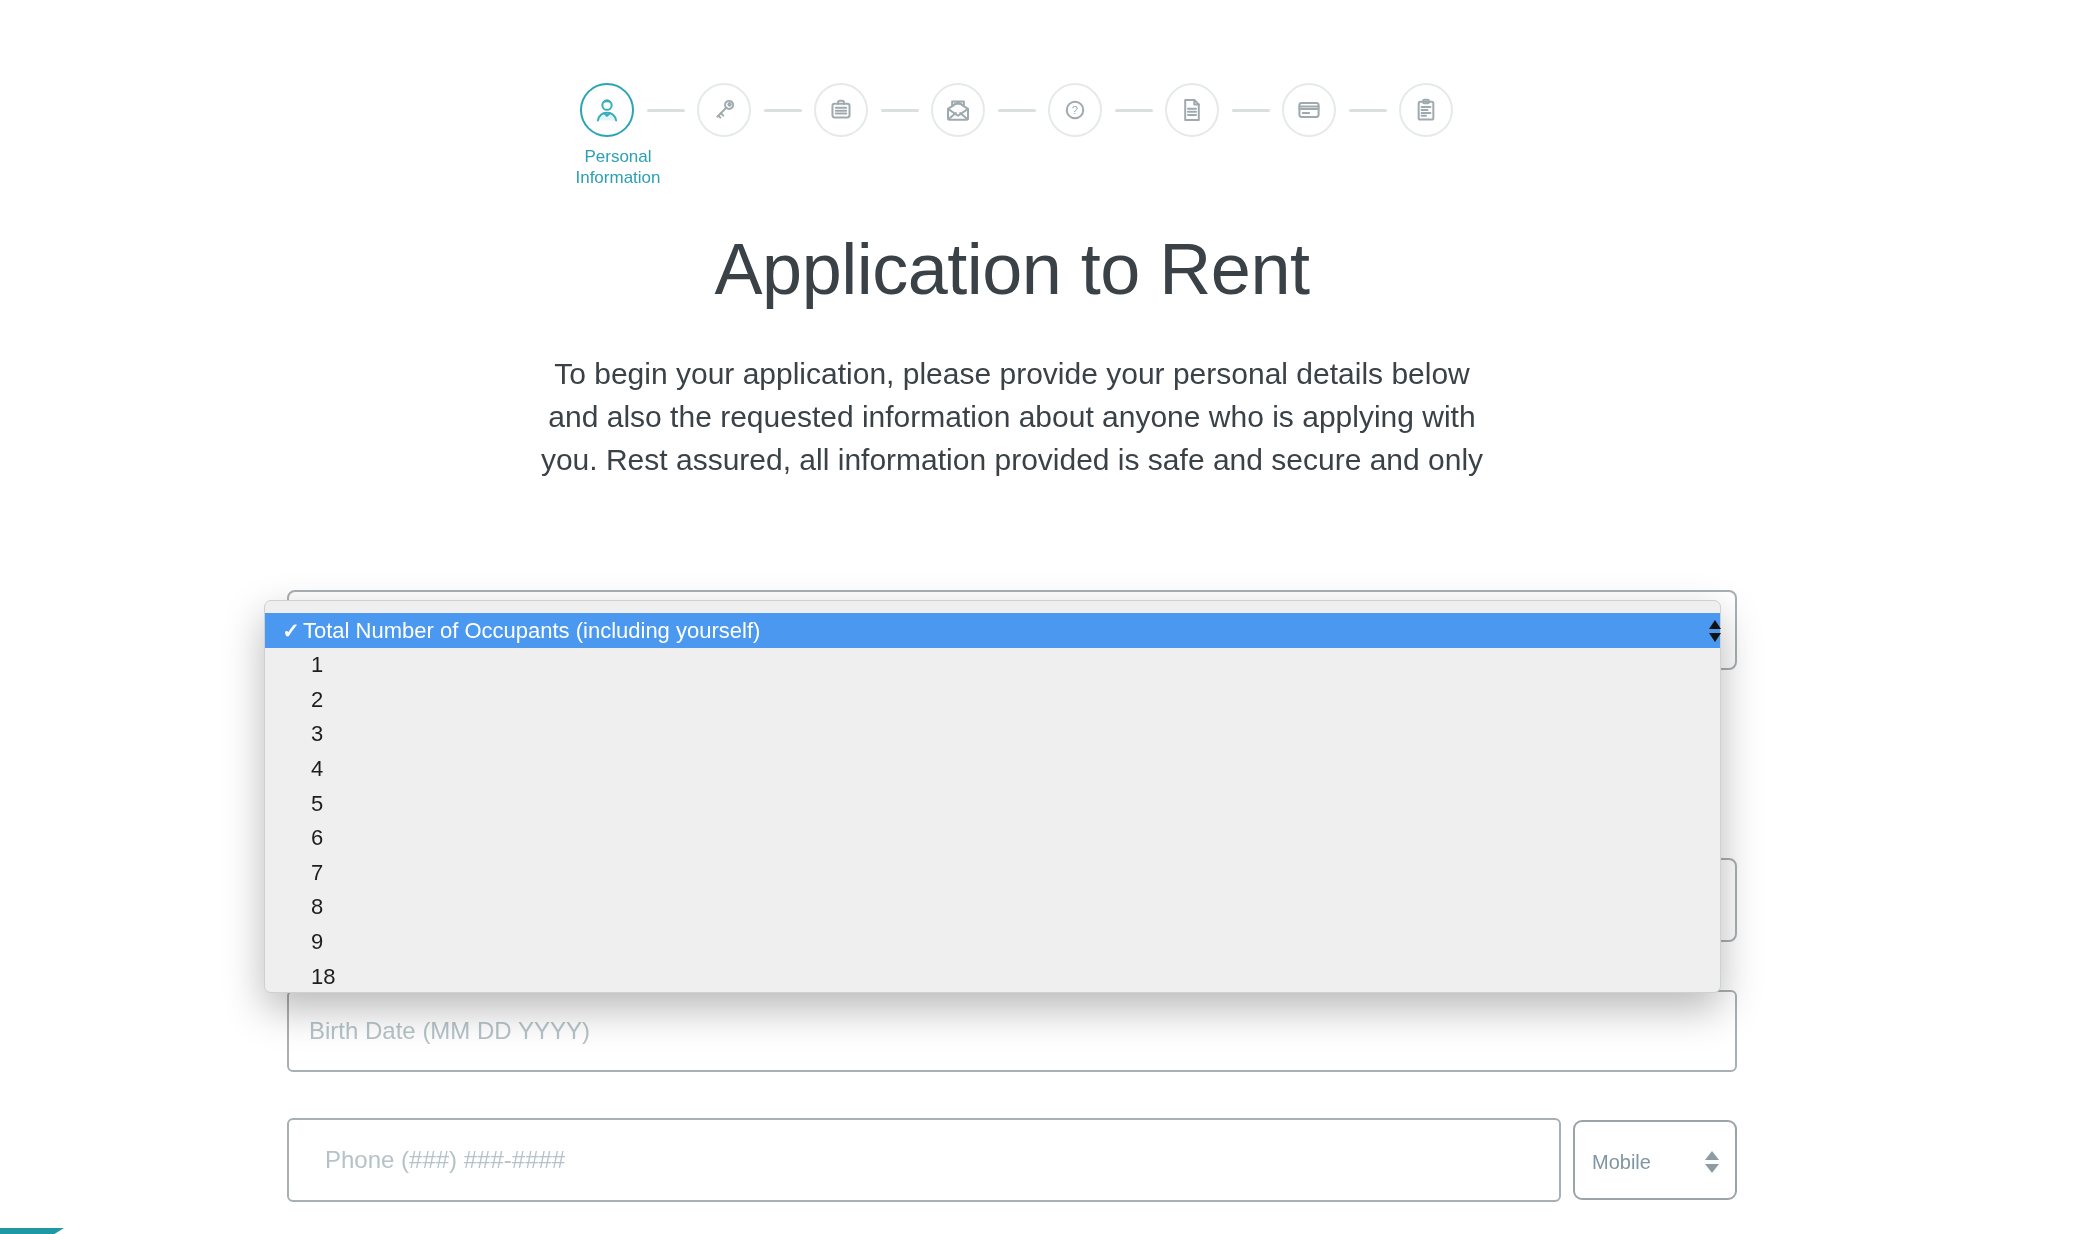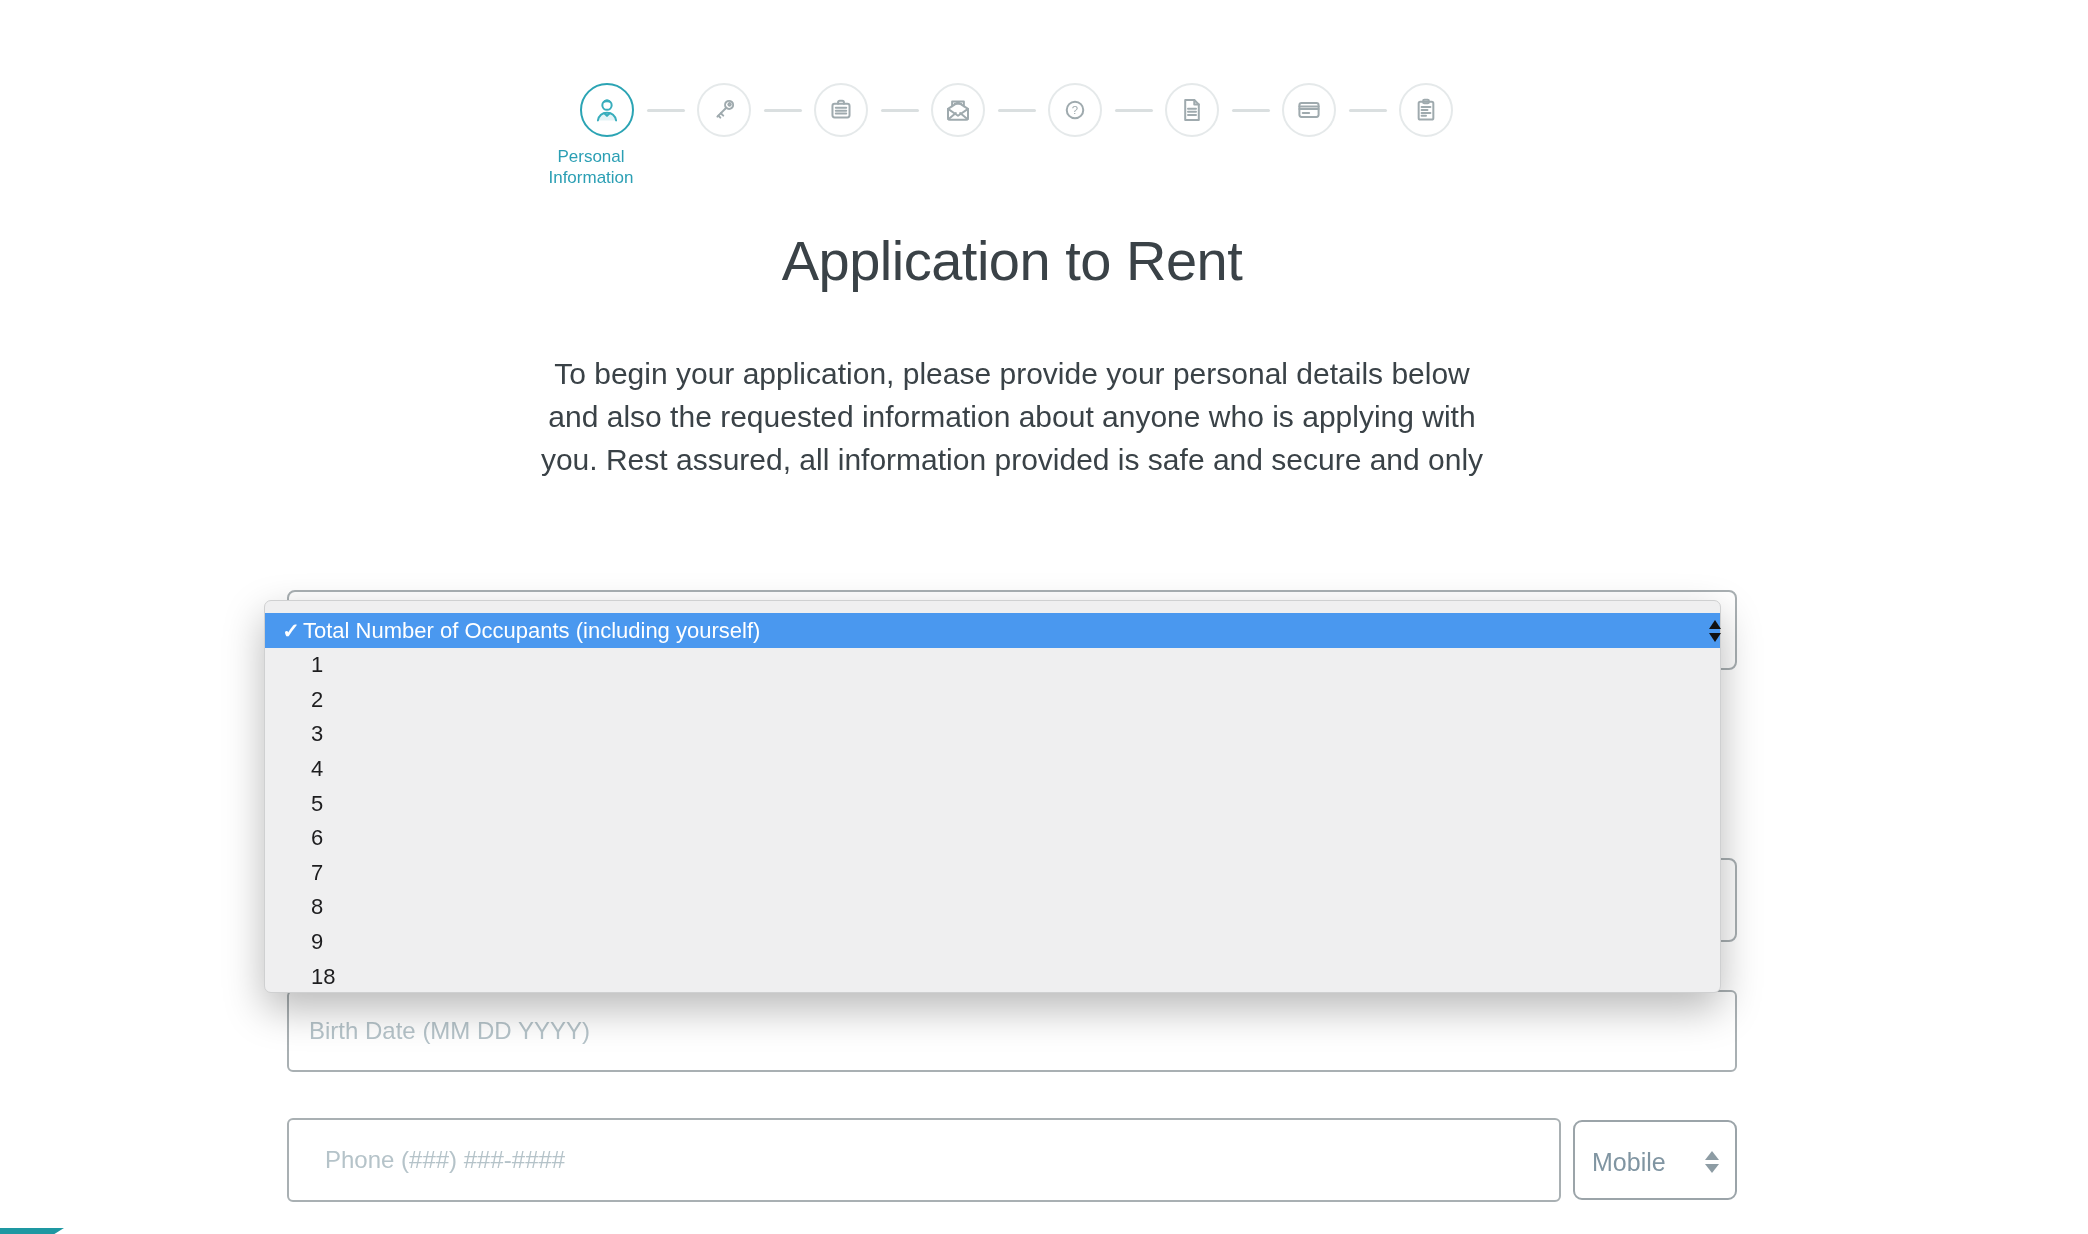--- a/index.html
+++ b/index.html
@@ -6,44 +6,44 @@
   body{font-family:"Liberation Sans", sans-serif;}
   .page{position:relative;width:2088px;height:1234px;background:#ffffff;overflow:hidden;}
 
   
   .stepper{position:absolute;left:580px;top:83px;display:flex;align-items:center;}
   .step-circle{width:54px;height:54px;border-radius:50%;background:#fff;border:2px solid #e5e9ea;
     display:flex;align-items:center;justify-content:center;box-sizing:border-box;flex:0 0 auto;}
   .step-circle.active{border-color:#2ba4b4;}
   .connector{width:63px;display:flex;justify-content:center;flex:0 0 auto;}
   .connector i{display:block;width:38px;height:3px;background:#dadfe0;border-radius:2px;}
-  .step-label{position:absolute;left:525px;top:146px;width:132px;text-align:center;
+  .step-label{position:absolute;left:552px;top:146px;width:132px;text-align:center;
     color:#2b9fb4;font-size:17px;line-height:21px;}
 
   
   .title{position:absolute;left:287px;top:228px;width:1450px;text-align:center;
-    font-size:56px;font-weight:300;color:#3a4247;letter-spacing:-0.5px;}
+    font-size:72px;font-weight:300;color:#3a4247;letter-spacing:-0.5px;}
   .intro{position:absolute;left:287px;top:352px;width:1450px;text-align:center;
     font-size:30px;line-height:43px;color:#3a4247;font-weight:300;}
 
   
   .box{position:absolute;background:#fff;border:2px solid #a9b0b3;box-sizing:border-box;}
   .occupants-box{left:287px;top:590px;width:1450px;height:80px;border-radius:8px;z-index:1;}
   .covered-box{left:287px;top:858px;width:1450px;height:84px;border-radius:8px;z-index:1;}
 
   .text-input{position:absolute;box-sizing:border-box;border:2px solid #a9b0b3;border-radius:6px;
     background:#fff;font-family:"Liberation Sans",sans-serif;font-size:24px;color:#3a4247;
     padding:0 20px;outline:none;z-index:1;}
   .text-input::placeholder{color:#b5c3c9;opacity:1;}
   .birth-input{left:287px;top:990px;width:1450px;height:82px;}
   .phone-input{left:287px;top:1118px;width:1274px;height:84px;padding-left:36px;}
 
   .phone-type{position:absolute;left:1573px;top:1120px;width:164px;height:80px;box-sizing:border-box;
     border:2px solid #9ba4a9;border-radius:9px;background:#fff;display:flex;align-items:center;
-    justify-content:space-between;padding:4px 16px 0 17px;color:#8095a2;font-size:25px;z-index:1;}
+    justify-content:space-between;padding:4px 16px 0 17px;color:#8095a2;font-size:20px;z-index:1;}
   .dbl-arrow{display:flex;flex-direction:column;align-items:center;gap:4px;}
   .dbl-arrow .up{width:0;height:0;border-left:7px solid transparent;border-right:7px solid transparent;
     border-bottom:9px solid #8d9ca4;}
   .dbl-arrow .down{width:0;height:0;border-left:7px solid transparent;border-right:7px solid transparent;
     border-top:9px solid #8d9ca4;}
 
   
   .dropdown{position:absolute;left:264px;top:600px;width:1457px;height:393px;box-sizing:border-box;
     background:#efeff0;border:1px solid #cfd0d1;border-radius:7px;
     box-shadow:0 16px 40px rgba(0,0,0,.28);z-index:10;padding-top:12px;overflow:hidden;}

